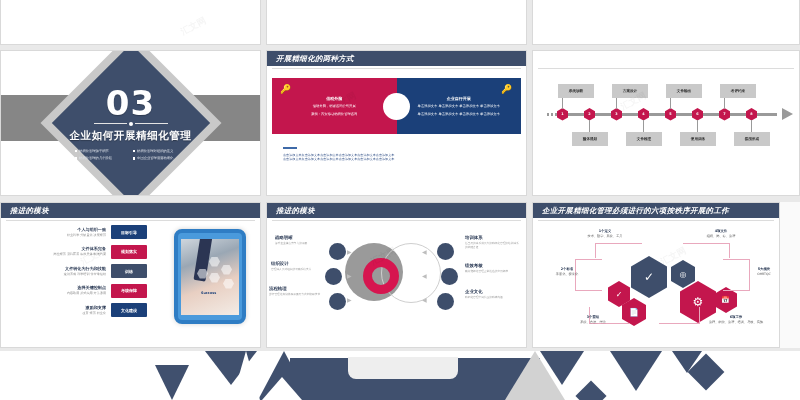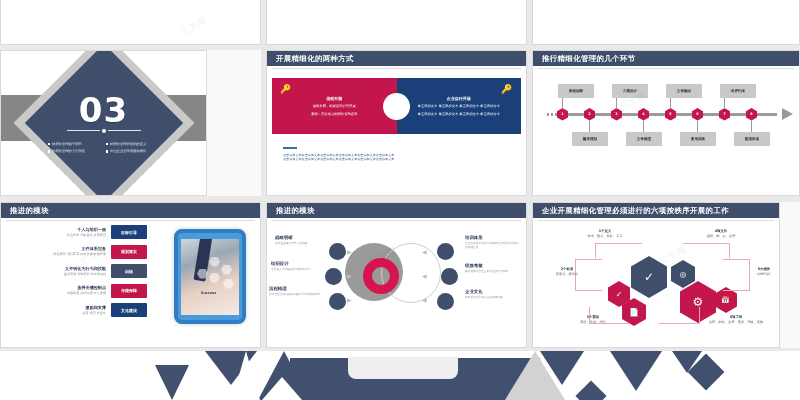--- a/index.html
+++ b/index.html
@@ -9,21 +9,21 @@
     font-family:"DejaVu Sans","Liberation Sans",sans-serif;
   }
   .page{position:relative;width:800px;height:400px;background:#fafafa;overflow:hidden;}
   .slide{position:absolute;background:#ffffff;overflow:hidden;box-sizing:border-box;
          border:1px solid #d9d9d9;}
   .gut{position:absolute;background:#e9e9e9;}
 
   
   .sl-head{position:absolute;left:0;top:0;right:0;height:15px;background:#3e4e6b;
            display:flex;align-items:center;}
-  .sl-head .ttl{color:#fff;font-size:7.4px;font-weight:bold;padding-left:9px;letter-spacing:.4px;white-space:nowrap;}
+  .sl-head .ttl{color:#fff;font-size:7.4px;font-weight:bold;padding-left:9px;letter-spacing:.4px;white-space:nowrap;font-style:italic;}
   .sl-rule{position:absolute;left:5px;right:5px;top:17px;height:1px;background:#dcdcdc;}
   .ph-b{color:#2f4e86;font-size:3.1px;line-height:4.6px;white-space:nowrap;}
 
   
   
   .sec{position:absolute;inset:0;background:#ffffff;}
   .sec .band{position:absolute;left:0;right:0;top:44px;height:46px;background:#868686;}
   .sec .dmo{position:absolute;left:50%;top:50%;width:128px;height:128px;margin:-64px 0 0 -64px;
             background:#c9c9c9;transform:rotate(45deg);}
   .sec .dmi{position:absolute;left:50%;top:50%;width:112px;height:112px;margin:-56px 0 0 -56px;
@@ -143,32 +143,33 @@
   <div class="slide" style="left:266px;top:-60px;width:261px;height:105px;">
     
   </div>
 
   <div class="slide" style="left:532px;top:-60px;width:268px;height:105px;">
     
     
     
   </div>
 
-  <div class="slide" style="left:0;top:50px;width:207px;height:146px;padding-left:27px;">
+  <div class="slide" style="left:0;top:50px;width:261px;height:146px;padding-left:27px;">
     <div class="sec">
       <div class="band"></div>
       <div class="dmo"></div>
       <div class="dmi"></div>
       <div class="inner">
         <div class="num">03</div>
         <div class="divrow">
             <i></i>
             <b></b>
             <i></i>
           </div>
+        <div class="stitle">企业如何开展精细化管理</div>
         <div class="blist">
           <div class="bitem">
               <s></s>
               <span>精细化管理源于细节</span>
             </div>
           <div class="bitem">
               <s></s>
               <span>精细化管理对组织的意义</span>
             </div>
           <div class="bitem">
@@ -205,23 +206,20 @@
       <div style="position:absolute;left:50%;top:50%;width:27px;height:27px;margin:-13.5px 0 0 -13.5px;background:#fff;border-radius:50%;"></div>
     </div>
     <div class="undertxt">
       <div class="bar"></div>
       <div class="ph-b">点击添加文本点击添加文本点击添加文本点击添加文本点击添加文本点击添加文本</div>
       <div class="ph-b">点击添加文本点击添加文本点击添加文本点击添加文本点击添加文本点击添加文本</div>
     </div>
   </div>
 
   <div class="slide" style="left:532px;top:50px;width:268px;height:146px;">
-    <div class="sl-head">
-      <span class="ttl">推行精细化管理的几个环节</span>
-    </div>
     <div class="sl-rule"></div>
     <div class="tl">
       <div class="dash"></div>
       <div class="axis"></div>
       <div class="arrow"></div>
 
       <div class="hex" style="left:24px;top:26px;">
           <span>1</span>
         </div>
       <div class="hex" style="left:51px;top:26px;">

